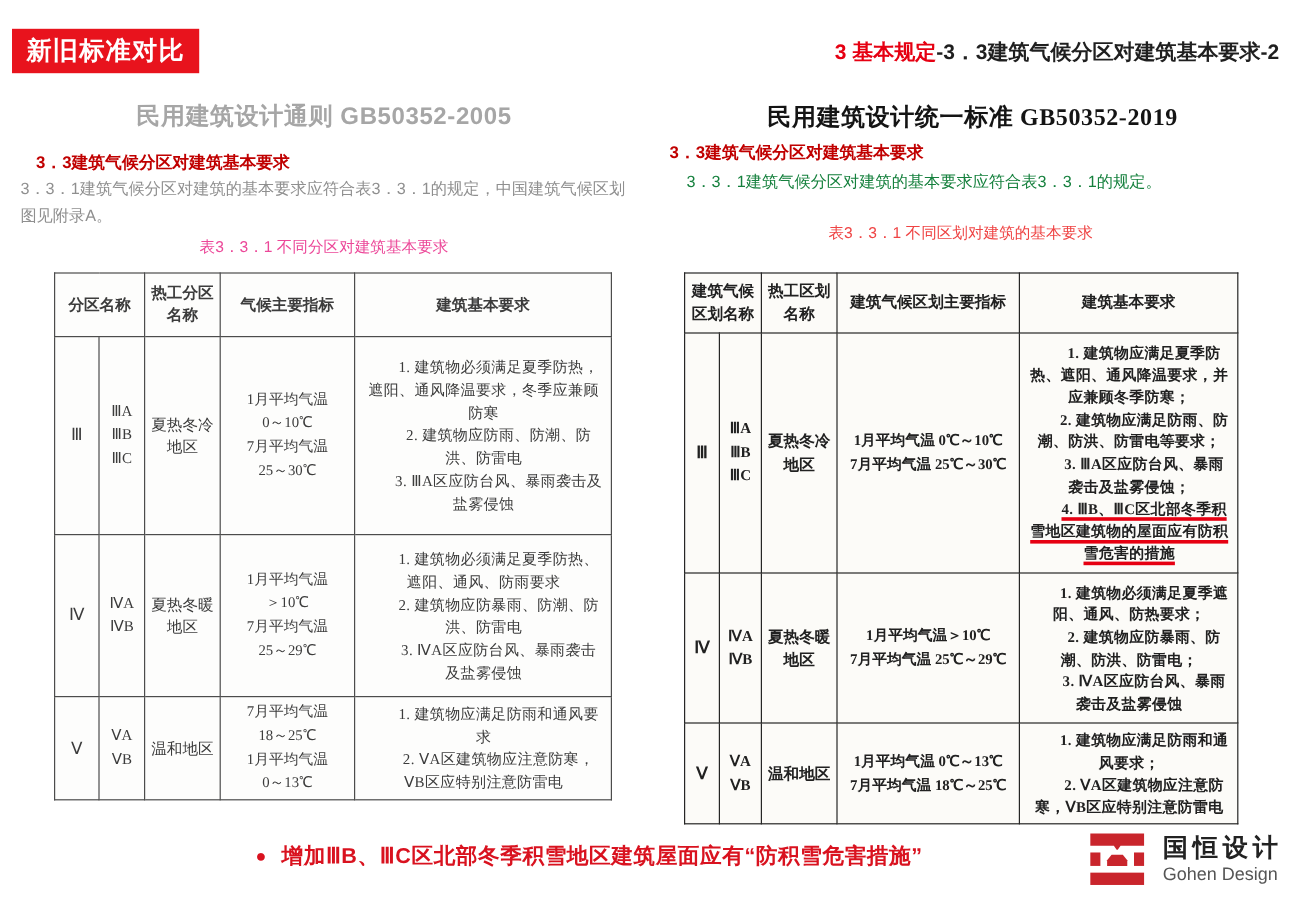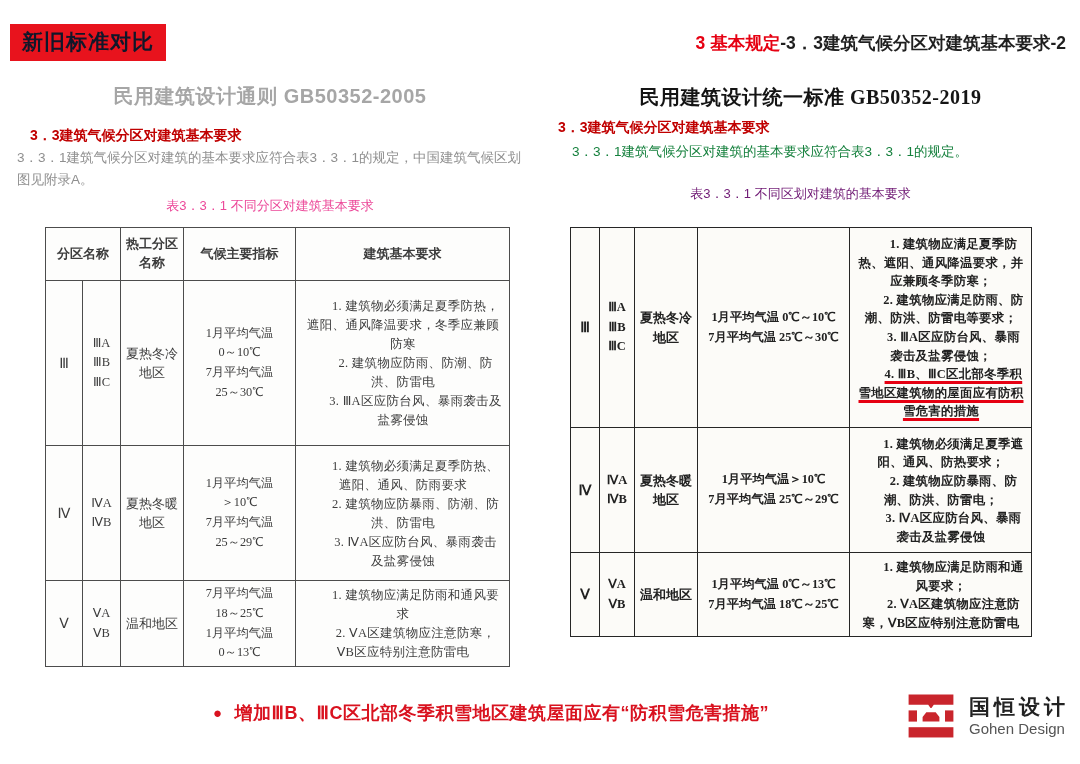--- a/index.html
+++ b/index.html
@@ -6,21 +6,21 @@
   html, body { background: #ffffff; }
   body { font-family: "Liberation Sans", sans-serif; }
   .slide {
     position: relative; width: 1080px; height: 764px;
     background: #ffffff; overflow: hidden;
   }
 
   
   .badge {
     position: absolute; left: 10px; top: 24px;
-    background: #e8131d; color: #0f172a;
+    background: #e8131d; color: #ffffff;
     font-size: 21px; font-weight: bold; letter-spacing: 1px;
     padding: 4px 12px 5px 12px;
   }
   .header-title {
     position: absolute; right: 14px; top: 31px;
     font-size: 17.5px; font-weight: bold; color: #1f1f1f;
     white-space: nowrap;
   }
   .header-title .red { color: #e60012; }
 
@@ -39,21 +39,21 @@
   .panel-sub.new { left: 558px; top: 119px; width: 505px; }
   .panel-body {
     position: absolute; font-size: 13.5px; line-height: 1.6;
   }
   .panel-body.old { left: 17px; top: 147px; width: 516px; color: #8f8f8f; }
   .panel-body.new { left: 545px; top: 141px; width: 520px; color: #15803d; margin-left: 27px; }
   .table-caption {
     position: absolute; text-align: center; font-size: 13px;
   }
   .table-caption.old { left: 30px; top: 197px; width: 480px; color: #ec4899; }
-  .table-caption.new { left: 570px; top: 185px; width: 461px; color: #701a75; }
+  .table-caption.new { left: 570px; top: 185px; width: 461px; color: #ef4444; }
 
   
   table.scan {
     border-collapse: collapse; table-layout: fixed;
     font-family: "Liberation Serif", serif;
     position: absolute;
   }
   table.scan td, table.scan th { vertical-align: middle; text-align: center; }
   table.old-table {
     left: 45px; top: 227px; width: 464px;
@@ -202,20 +202,26 @@
 
   <table class="scan new-table">
     <colgroup>
       <col style="width:29px">
         <col style="width:35px">
         <col style="width:63px">
         <col style="width:152px">
         <col style="width:182px">
     </colgroup>
     <tbody>
+        <tr style="height:50px">
+      <th colspan="2">建筑气候区划名称</th>
+      <th>热工区划名称</th>
+      <th>建筑气候区划主要指标</th>
+      <th>建筑基本要求</th>
+    </tr>
     <tr style="height:200px">
       <td class="zone-cell">Ⅲ</td>
       <td class="subzone-cell">
         <span>ⅢA</span>
         <span>ⅢB</span>
         <span>ⅢC</span>
       </td>
       <td class="thermal-cell">夏热冬冷地区</td>
       <td class="climate-cell">
         <span>1月平均气温 0℃～10℃</span>

